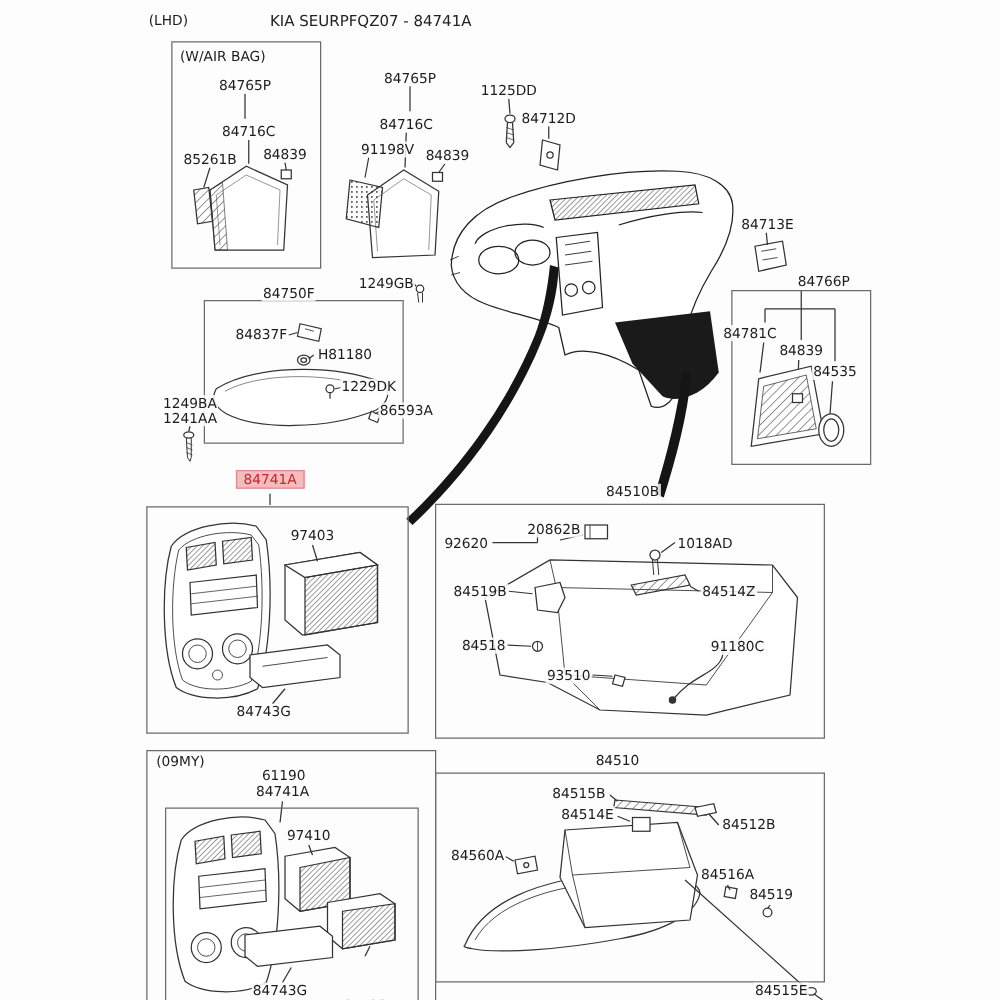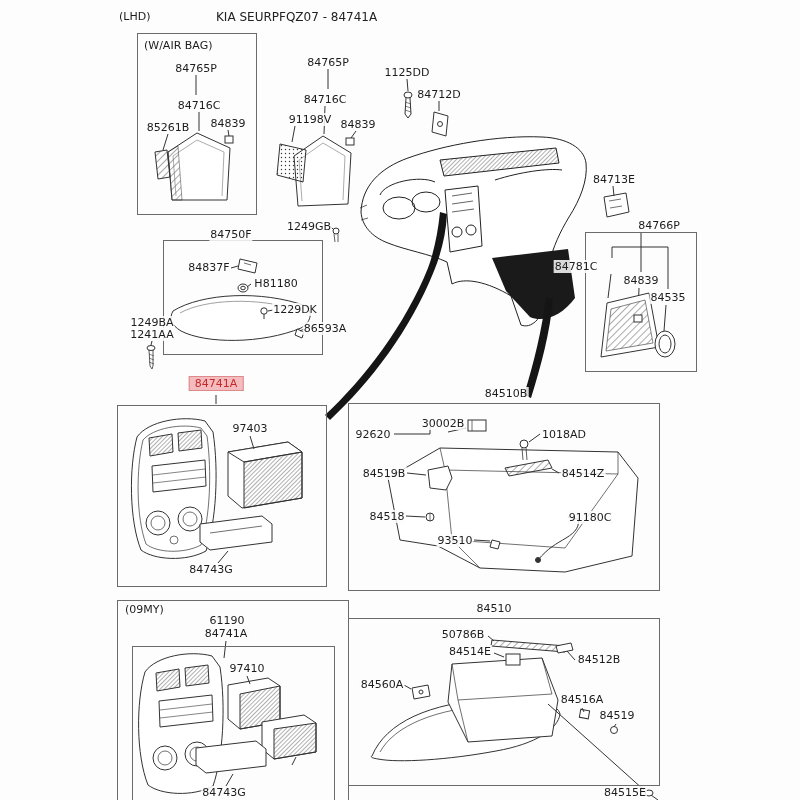--- a/index.html
+++ b/index.html
@@ -245,57 +245,57 @@
   <span class="lbl" style="left:328px;top:56px">84765P</span>
   <span class="lbl" style="left:325px;top:93px">84716C</span>
   <span class="lbl" style="left:310px;top:113px">91198V</span>
   <span class="lbl" style="left:358px;top:118px">84839</span>
 
   <span class="lbl" style="left:407px;top:66px">1125DD</span>
   <span class="lbl" style="left:439px;top:88px">84712D</span>
 
   <span class="lbl" style="left:614px;top:173px">84713E</span>
   <span class="lbl" style="left:659px;top:219px">84766P</span>
-  <span class="lbl" style="left:576px;top:260px">84781C</span>
+  <span class="lbl" style="left:600px;top:260px">84781C</span>
   <span class="lbl" style="left:641px;top:274px">84839</span>
   <span class="lbl" style="left:668px;top:291px">84535</span>
 
   <span class="lbl" style="left:309px;top:220px">1249GB</span>
   <span class="lbl" style="left:231px;top:228px">84750F</span>
   <span class="lbl" style="left:209px;top:261px">84837F</span>
   <span class="lbl" style="left:276px;top:277px">H81180</span>
   <span class="lbl" style="left:295px;top:303px">1229DK</span>
   <span class="lbl" style="left:325px;top:322px">86593A</span>
   <span class="lbl" style="left:152px;top:316px">1249BA</span>
   <span class="lbl" style="left:152px;top:328px">1241AA</span>
 
   <span class="lbl sel" style="left:216px;top:376px">84741A</span>
 
   <span class="lbl" style="left:250px;top:422px">97403</span>
   <span class="lbl" style="left:211px;top:563px">84743G</span>
 
   <span class="lbl" style="left:506px;top:387px">84510B</span>
   <span class="lbl" style="left:373px;top:428px">92620</span>
-  <span class="lbl" style="left:443px;top:417px">30002B</span>
+  <span class="lbl" style="left:443px;top:417px">20862B</span>
   <span class="lbl" style="left:564px;top:428px">1018AD</span>
   <span class="lbl" style="left:384px;top:467px">84519B</span>
   <span class="lbl" style="left:583px;top:467px">84514Z</span>
   <span class="lbl" style="left:387px;top:510px">84518</span>
   <span class="lbl" style="left:590px;top:511px">91180C</span>
   <span class="lbl" style="left:455px;top:534px">93510</span>
 
   <span class="lbl left" style="left:124px;top:603px">(09MY)</span>
   <span class="lbl" style="left:227px;top:614px">61190</span>
   <span class="lbl" style="left:226px;top:627px">84741A</span>
   <span class="lbl" style="left:247px;top:662px">97410</span>
   <span class="lbl" style="left:292px;top:798px">97420</span>
   <span class="lbl" style="left:224px;top:786px">84743G</span>
 
   <span class="lbl" style="left:494px;top:602px">84510</span>
-  <span class="lbl" style="left:463px;top:628px">50786B</span>
+  <span class="lbl" style="left:463px;top:628px">84515B</span>
   <span class="lbl" style="left:470px;top:645px">84514E</span>
   <span class="lbl" style="left:599px;top:653px">84512B</span>
   <span class="lbl" style="left:382px;top:678px">84560A</span>
   <span class="lbl" style="left:582px;top:693px">84516A</span>
   <span class="lbl" style="left:617px;top:709px">84519</span>
   <span class="lbl" style="left:625px;top:786px">84515E</span>
 
 </div>
 
 </body></html>

